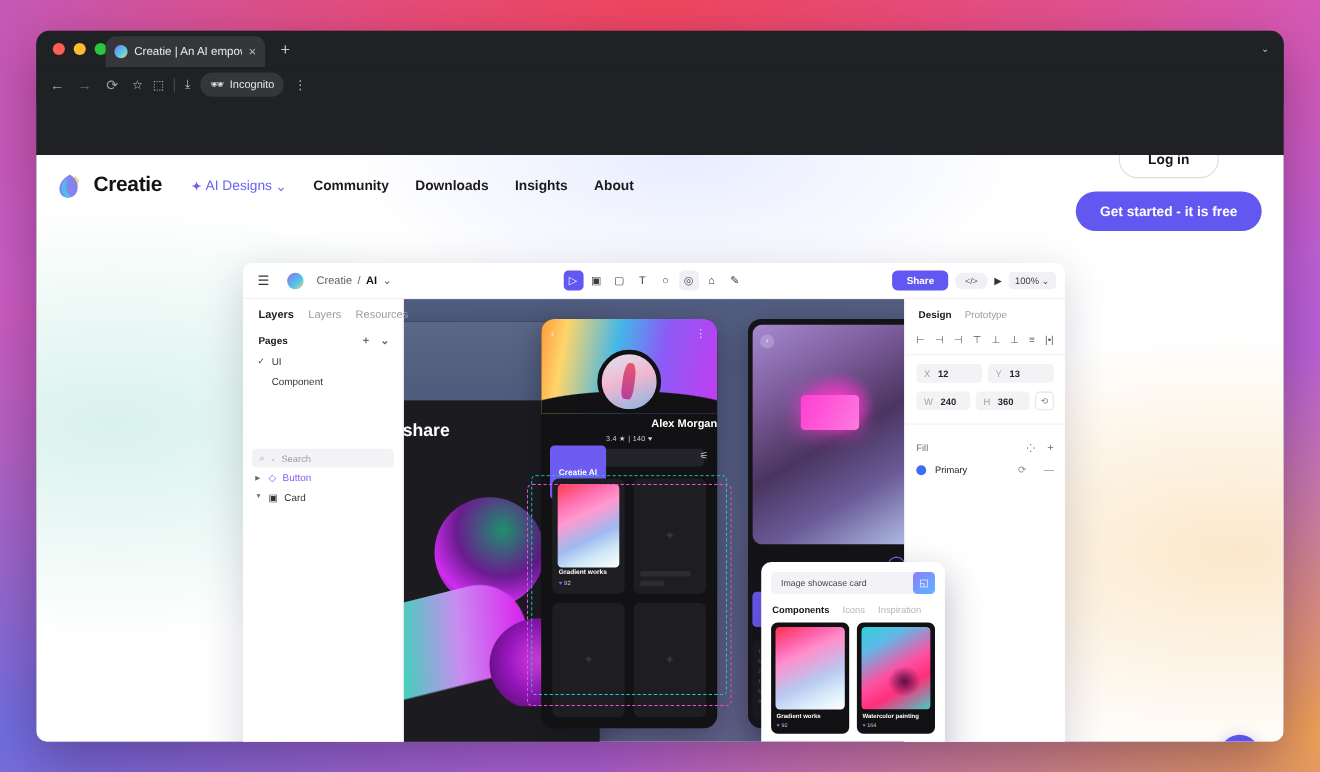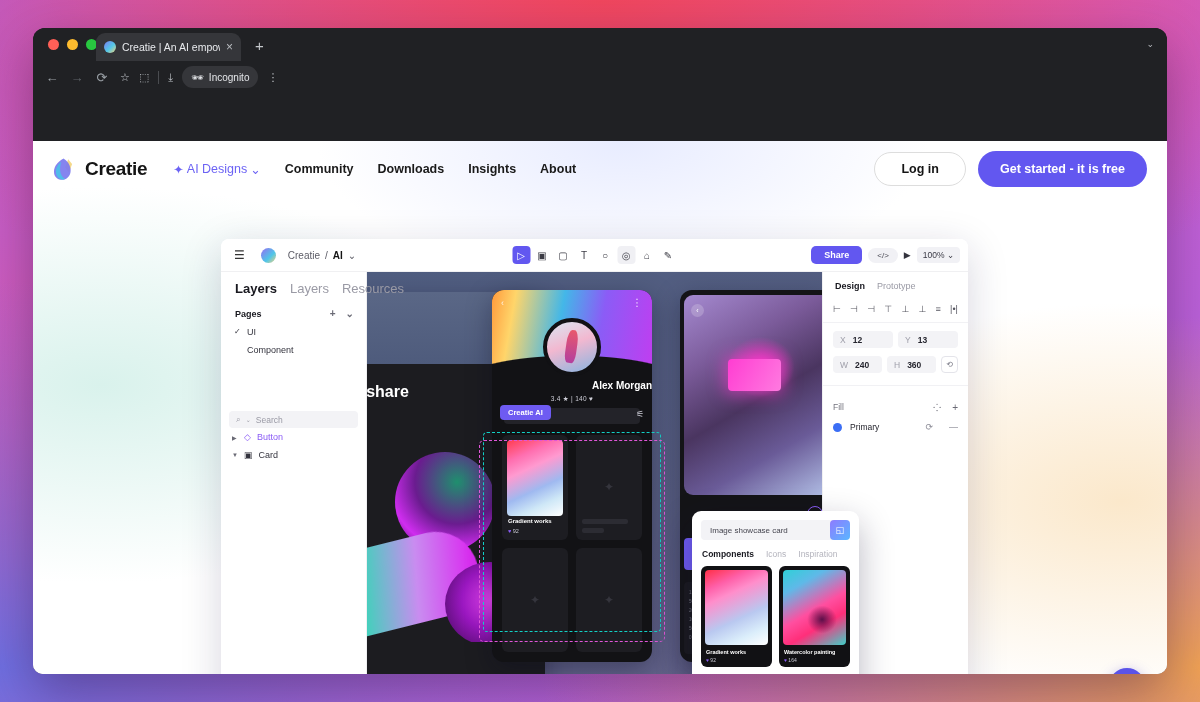--- a/index.html
+++ b/index.html
@@ -61,21 +61,21 @@
   }
 
   .nav { position:relative; height:56px; display:flex; align-items:center; padding:0 20px 0 18px; }
   .brand { display:flex; align-items:center; gap:9px; margin-right:26px; }
   .brand-mark { width:25px; height:25px; position:relative; }
   .brand-name { font-size:19px; font-weight:700; color:#141414; letter-spacing:-.3px; }
   .nav-links { display:flex; align-items:center; gap:24px; }
   .nav-link { font-size:12.5px; color:#1a1a1a; font-weight:600; }
   .nav-link.ai { color:#6c63f4; display:flex; align-items:center; gap:3px; font-weight:500; }
   .nav-spacer { flex:1; }
-  .nav-actions { display:flex; align-items:center; gap:12px; }
+  .nav-actions { display:flex; align-items:center; gap:12px;flex-direction:column; }
   .btn-login { border:1px solid #ddd; border-radius:22px; height:34px; padding:0 26px;
      display:flex; align-items:center; font-size:12.5px; font-weight:700; color:#141414; background:#fff; }
   .btn-cta { background:#6257f0; border-radius:22px; height:36px; padding:0 22px;
      display:flex; align-items:center; font-size:12.5px; font-weight:600; color:#fff; }
 
   
   .app {
     position:absolute; left:188px; top:98px; width:747px; height:518px;
     border-radius:8px; overflow:hidden; background:#fff;
     box-shadow:0 10px 40px rgba(30,20,70,.18);
@@ -97,21 +97,21 @@
   .app-right { position:absolute; right:8px; display:flex; align-items:center; gap:6px; }
   .btn-share { background:#6257f0; color:#fff; font-size:9px; font-weight:600;
       border-radius:5px; padding:4px 13px; }
   .pill { background:#f1f1f5; border-radius:10px; font-size:8px; color:#4a4a55; padding:3px 9px; }
   .zoompill { background:#f1f1f5; border-radius:4px; font-size:8.5px; color:#3a3a45; padding:3px 6px; }
 
   .app-body { flex:1; display:flex; position:relative; }
 
   .lpanel { width:146px; background:#fff; border-right:1px solid #f0f0f2;
      display:flex; flex-direction:column; z-index:4; }
-  .ltabs { display:flex; gap:13px; padding:9px 14px 8px; font-size:13px; }
+  .ltabs { display:flex; gap:13px; padding:9px 14px 8px; font-size:10px; }
   .ltab { color:#9a9aa5; }
   .ltab.on { color:#18181f; font-weight:700; }
   .pages-hd { display:flex; align-items:center; padding:4px 12px 4px 14px; font-size:9px;
       color:#18181f; font-weight:700; }
   .pages-hd .sp { flex:1; }
   .pages-hd span.ic { color:#6a6a75; font-size:10px; margin-left:10px; }
   .page-item { font-size:9px; color:#33333d; padding:4px 0 4px 26px; position:relative; }
   .page-item.sel::before { content:"✓"; position:absolute; left:13px; color:#33333d; font-size:8px; }
   .lsearch { margin:52px 8px 0; background:#f3f3f6; border-radius:4px; height:17px;
      display:flex; align-items:center; gap:5px; padding:0 7px; font-size:8.5px; color:#9a9aa5; }
@@ -183,21 +183,21 @@
      background:linear-gradient(180deg,#e8576d,#b33f9e); border-radius:40% 40% 30% 30%; transform:rotate(8deg); }
   .ph2-back { position:absolute; left:9px; top:8px; color:#fff; font-size:9px; opacity:.85; }
   .ph2-more { position:absolute; right:10px; top:7px; color:#fff; font-size:10px; opacity:.85; }
   .ph2-name { position:absolute; left:0; right:0; top:90px; text-align:right; color:#fff;
      font-size:10px; font-weight:700; }
   .ph2-stats { position:absolute; left:0; right:0; top:105px; text-align:center;
      color:#cfcfd8; font-size:6.5px; letter-spacing:.3px; }
   .ph2-search { position:absolute; left:12px; right:12px; top:118px; height:16px;
      background:#232329; border-radius:4px; }
   .ph2-chip { position:absolute; left:8px; top:115px; background:#6e5bf2; color:#fff;
-     font-size:7.5px; font-weight:600; border-radius:4px; padding:3px 8px; }
+     font-size:7.5px; font-weight:600; border-radius:4px; padding:20px 8px; }
   .ph2-filter { position:absolute; right:8px; top:119px; color:#cfcfd8; font-size:9px; }
   .ph2-grid { position:absolute; left:10px; right:10px; top:145px; bottom:10px;
      display:grid; grid-template-columns:1fr 1fr; grid-template-rows:1fr 1fr; gap:8px; }
   .gcard { background:#1d1d22; border-radius:6px; position:relative; overflow:hidden; }
   .gcard.ph { display:flex; align-items:center; justify-content:center; color:#35353d; font-size:12px; }
   .gthumb { position:absolute; left:5px; right:5px; top:5px; height:76px; border-radius:4px;
      background:linear-gradient(155deg,#ff3b4e 0%,#ff6fb0 22%,#ff9ad0 38%,#9fb9f0 62%,#cfe8f7 80%,#ffffff 100%); }
   .gcap { position:absolute; left:6px; bottom:16px; color:#fff; font-size:6px; font-weight:700; }
   .glike { position:absolute; left:6px; bottom:6px; color:#c8c8d2; font-size:5.5px; }
   .glike i { color:#8b5cf6; font-style:normal; }

